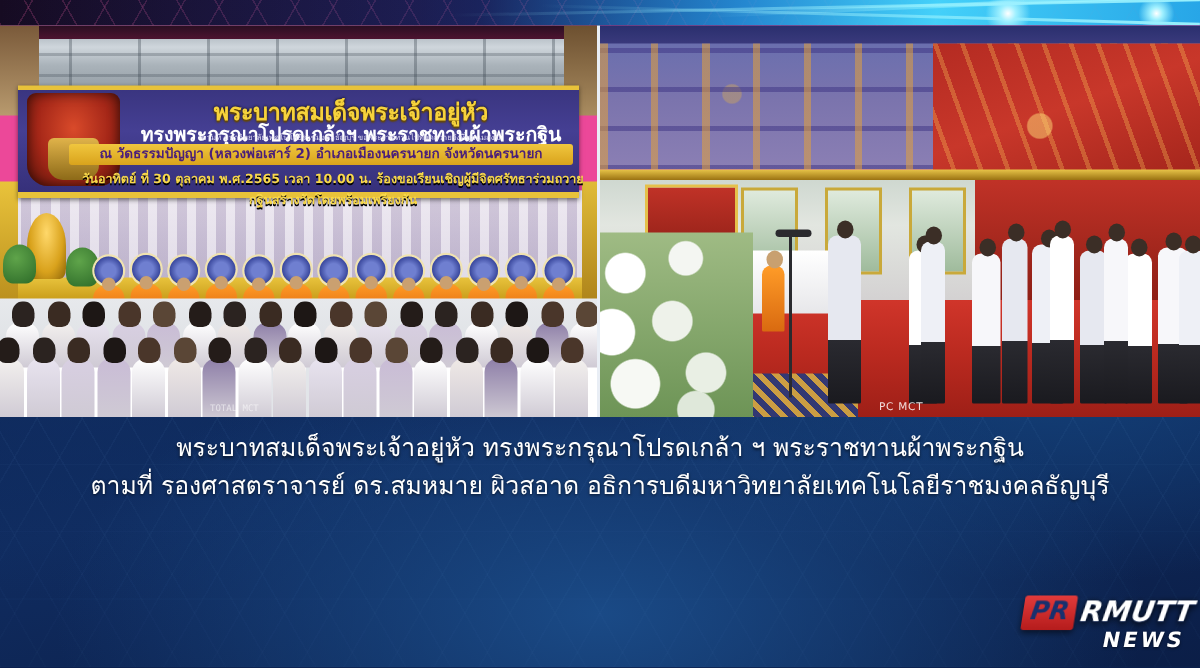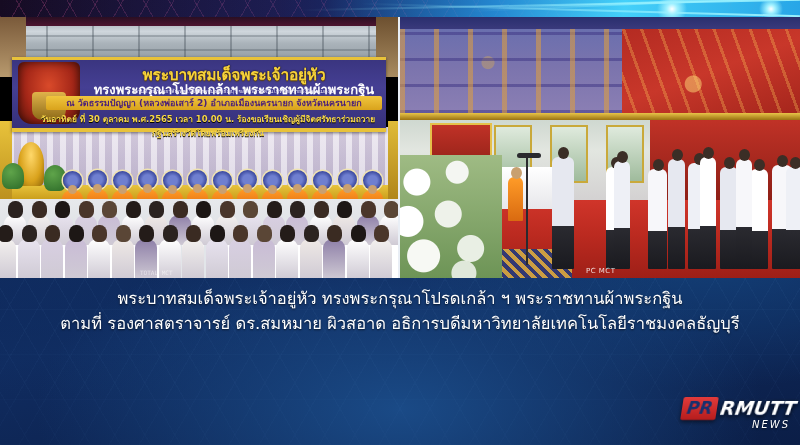--- a/index.html
+++ b/index.html
@@ -58,21 +58,21 @@
   .beam{position:absolute;height:1.5px;background:linear-gradient(90deg,rgba(120,240,255,0),rgba(160,245,255,.95));}
   .beam.b1{left:300px;top:4px;width:500px;transform:rotate(-1.2deg);}
   .beam.b2{left:360px;top:9px;width:440px;transform:rotate(1.6deg);}
   .beam.b3{left:470px;top:2px;width:330px;transform:rotate(-2.4deg);height:2.5px;}
   .flare{position:absolute;border-radius:50%;background:radial-gradient(circle,#ffffff 0%,#9ef0ff 25%,rgba(80,210,255,0) 70%);}
   .flare.f1{left:655px;top:-4px;width:34px;height:26px;}
   .flare.f2{left:758px;top:-2px;width:26px;height:22px;}
 
   
   .photos{position:absolute;left:0;top:17px;width:800px;height:261px;}
-  .photo{position:absolute;top:0;height:261px;overflow:hidden;background:#000000;}
+  .photo{position:absolute;top:0;height:261px;overflow:hidden;background:#ec4899;}
   .photo-left{left:0;width:398px;}
   .photo-right{left:400px;width:400px;}
   .photo-sep{position:absolute;left:398px;top:0;width:2px;height:261px;background:#e9eef5;}
 
   
   .roof{position:absolute;left:0;top:0;width:100%;height:48px;
     background:linear-gradient(180deg,#9aa3ac 0%,#cfd6dc 30%,#aab3ba 55%,#8e979f 100%);}
   .roof:after{content:"";position:absolute;inset:0;
     background:repeating-linear-gradient(90deg, rgba(60,70,80,.35) 0 2px, rgba(255,255,255,0) 2px 46px),
                repeating-linear-gradient(0deg, rgba(70,80,90,.30) 0 2px, rgba(255,255,255,0) 2px 14px);}
@@ -92,21 +92,21 @@
     font-size:15.5px;font-weight:bold;color:#f6d23c;
     text-shadow:0 1px 1px #6b4b00, 0 0 2px #000;letter-spacing:-.2px;}
   .bn-l2{position:absolute;left:72px;top:19px;width:300px;text-align:center;
     font-size:13px;font-weight:bold;color:#ffffff;}
   .bn-l3{position:absolute;left:72px;top:27px;width:300px;text-align:center;
     font-size:5.2px;color:#e6e3f5;}
   .bn-band{position:absolute;left:34px;top:36px;width:336px;height:14px;
     background:linear-gradient(180deg,#f0c63e,#d9a31c);border-radius:2px;}
   .bn-l4{position:absolute;left:34px;top:36px;width:336px;height:14px;line-height:14px;text-align:center;
     font-size:9px;font-weight:bold;color:#4a1f7a;}
-  .bn-l5{position:absolute;left:26px;top:52px;width:340px;text-align:center;
+  .bn-l5{position:absolute;left:40px;top:52px;width:340px;text-align:center;
     font-size:8.4px;font-weight:bold;color:#f8d84a;text-shadow:0 1px 0 #000;}
 
   .stage-wall{position:absolute;left:8px;top:110px;width:382px;height:62px;
     background:linear-gradient(180deg,#ded5e4 0%,#cfc5da 50%,#c2b8cf 100%);}
   .stage-wall:after{content:"";position:absolute;inset:0;
     background:repeating-linear-gradient(90deg, rgba(255,255,255,.5) 0 6px, rgba(160,150,180,.18) 6px 13px);}
   .stage-floor{position:absolute;left:8px;top:168px;width:382px;height:16px;background:linear-gradient(180deg,#e8c33c,#c79a17);}
   .side-l{position:absolute;left:0;top:104px;width:12px;height:90px;background:linear-gradient(180deg,#e9c33b,#b5891a);}
   .side-r{position:absolute;right:0;top:104px;width:10px;height:86px;background:linear-gradient(180deg,#e0bb38,#ab8018);}
 
@@ -194,22 +194,22 @@
   
   .logo{position:absolute;right:8px;bottom:6px;width:110px;height:42px;}
   .logo-row{position:absolute;left:0;top:0;display:flex;align-items:center;
     transform:skewX(-9deg);filter:drop-shadow(0 2px 2px rgba(0,0,0,.55));}
   .logo-pr{background:linear-gradient(180deg,#e23b3b,#b51c1c);
     color:#18306e;font-weight:bold;font-size:17px;line-height:19px;
     padding:2px 4px 2px 5px;border-radius:2px;font-style:italic;}
   .logo-rmutt{color:#ffffff;font-weight:bold;font-size:19px;line-height:21px;
     font-style:italic;padding-left:4px;
     text-shadow:0 1px 0 #14264f,0 0 3px rgba(0,0,0,.5);}
-  .logo-news{position:absolute;right:2px;top:22px;color:#ffffff;font-weight:normal;
-    font-size:10px;font-style:italic;letter-spacing:2px;
+  .logo-news{position:absolute;right:2px;top:22px;color:#ffffff;font-weight:bold;
+    font-size:14px;font-style:italic;letter-spacing:2px;
     text-shadow:0 1px 2px rgba(0,0,0,.6);}
 </style>
 </head>
 <body>
 
 <div class="stage">
 
   <div class="bg"></div>
   <div class="hex"></div>
   <div class="bg-watermark"></div>

